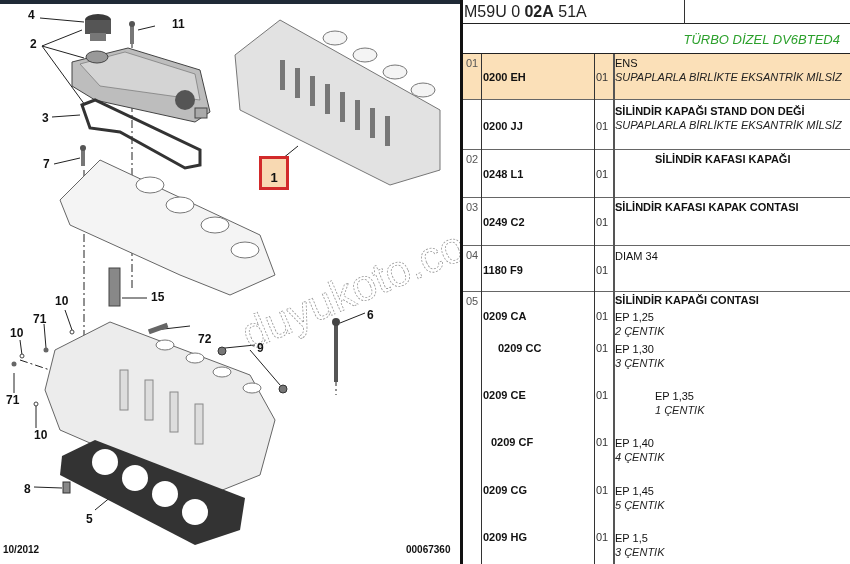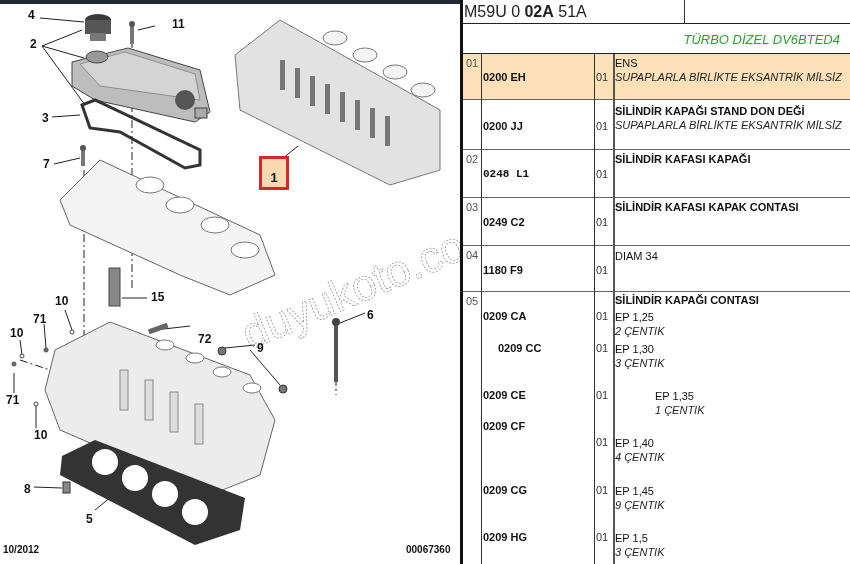--- a/index.html
+++ b/index.html
@@ -209,23 +209,23 @@
     <span class="col-ref" style="top:20px;">0200 JJ</span>
     <span class="col-qty" style="top:20px;">01</span>
     <div class="col-desc" style="top:4px;line-height:14px;">
       <div class="desc-title">SİLİNDİR KAPAĞI STAND DON DEĞİ</div>
       <div class="desc-note">SUPAPLARLA BİRLİKTE EKSANTRİK MİLSİZ</div>
     </div>
   </div>
 
   <div class="row" style="top:150px;height:48px;">
     <span class="col-idx">02</span>
-    <span class="col-ref" style="top:18px;font-family:Liberation Mono, monospace;">0248 L1</span>
+    <span class="col-ref" style="top:18px;">0248 L1</span>
     <span class="col-qty" style="top:18px;">01</span>
-    <div class="col-desc" style="top:3px;">
+    <div class="col-desc" style="top:3px;padding-left:40px;">
       <div class="desc-title">SİLİNDİR KAFASI KAPAĞI</div>
     </div>
   </div>
 
   <div class="row" style="top:198px;height:48px;">
     <span class="col-idx">03</span>
     <span class="col-ref" style="top:18px;">0249 C2</span>
     <span class="col-qty" style="top:18px;">01</span>
     <div class="col-desc" style="top:3px;">
       <div class="desc-title">SİLİNDİR KAFASI KAPAK CONTASI</div>
@@ -266,34 +266,34 @@
     <div>
       <span class="col-ref" style="top:97px;">0209 CE</span>
       <span class="col-qty" style="top:97px;">01</span>
       <div class="col-desc" style="top:97px;line-height:14px;margin-left:40px;">
         <div>EP 1,35</div>
         <div class="desc-note">1 ÇENTIK</div>
       </div>
     </div>
 
     <div>
-      <span class="col-ref" style="top:128px;">0209 CF</span>
+      <span class="col-ref" style="top:144px;padding-left:8px;">0209 CF</span>
       <span class="col-qty" style="top:144px;">01</span>
       <div class="col-desc" style="top:144px;line-height:14px;">
         <div>EP 1,40</div>
         <div class="desc-note">4 ÇENTIK</div>
       </div>
     </div>
 
     <div>
       <span class="col-ref" style="top:192px;">0209 CG</span>
       <span class="col-qty" style="top:192px;">01</span>
       <div class="col-desc" style="top:192px;line-height:14px;">
         <div>EP 1,45</div>
-        <div class="desc-note">9 ÇENTIK</div>
+        <div class="desc-note">5 ÇENTIK</div>
       </div>
     </div>
 
     <div>
       <span class="col-ref" style="top:239px;">0209 HG</span>
       <span class="col-qty" style="top:239px;">01</span>
       <div class="col-desc" style="top:239px;line-height:14px;">
         <div>EP 1,5</div>
         <div class="desc-note">3 ÇENTIK</div>
       </div>

